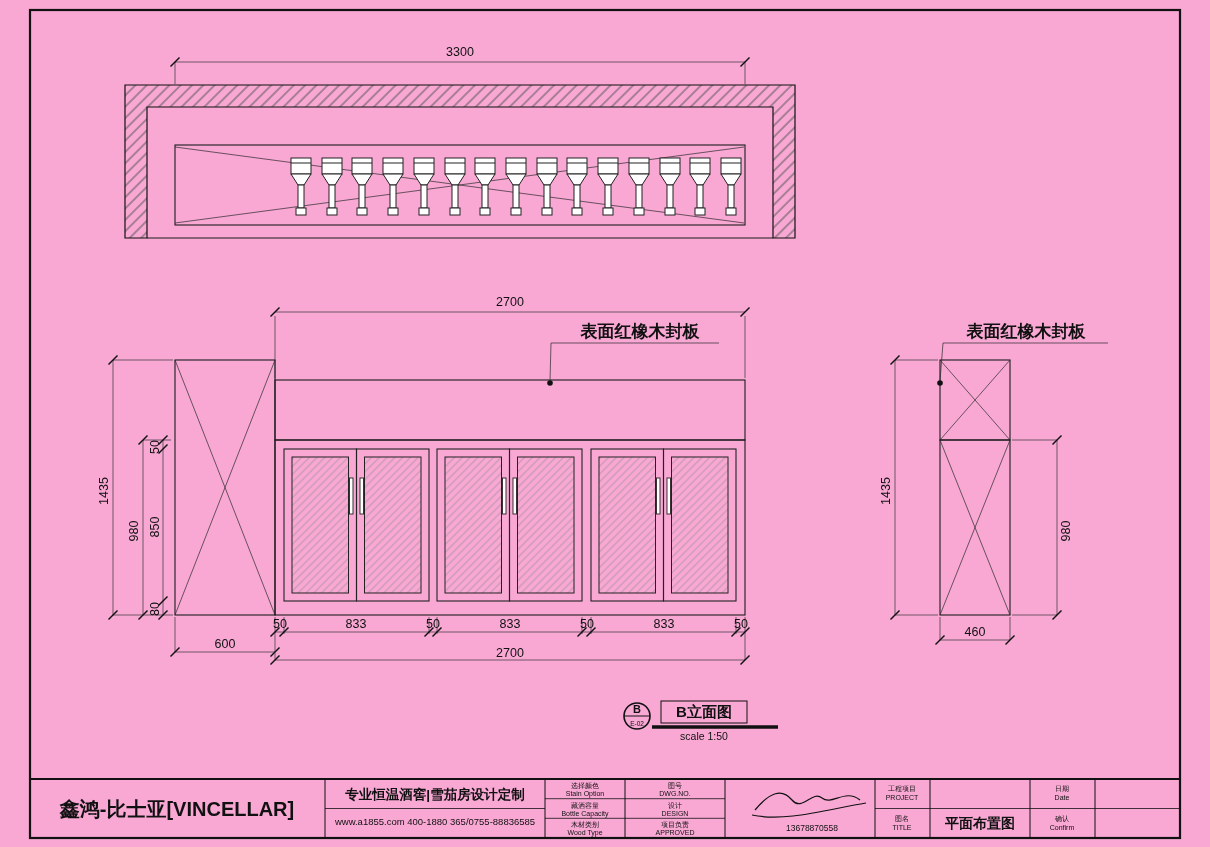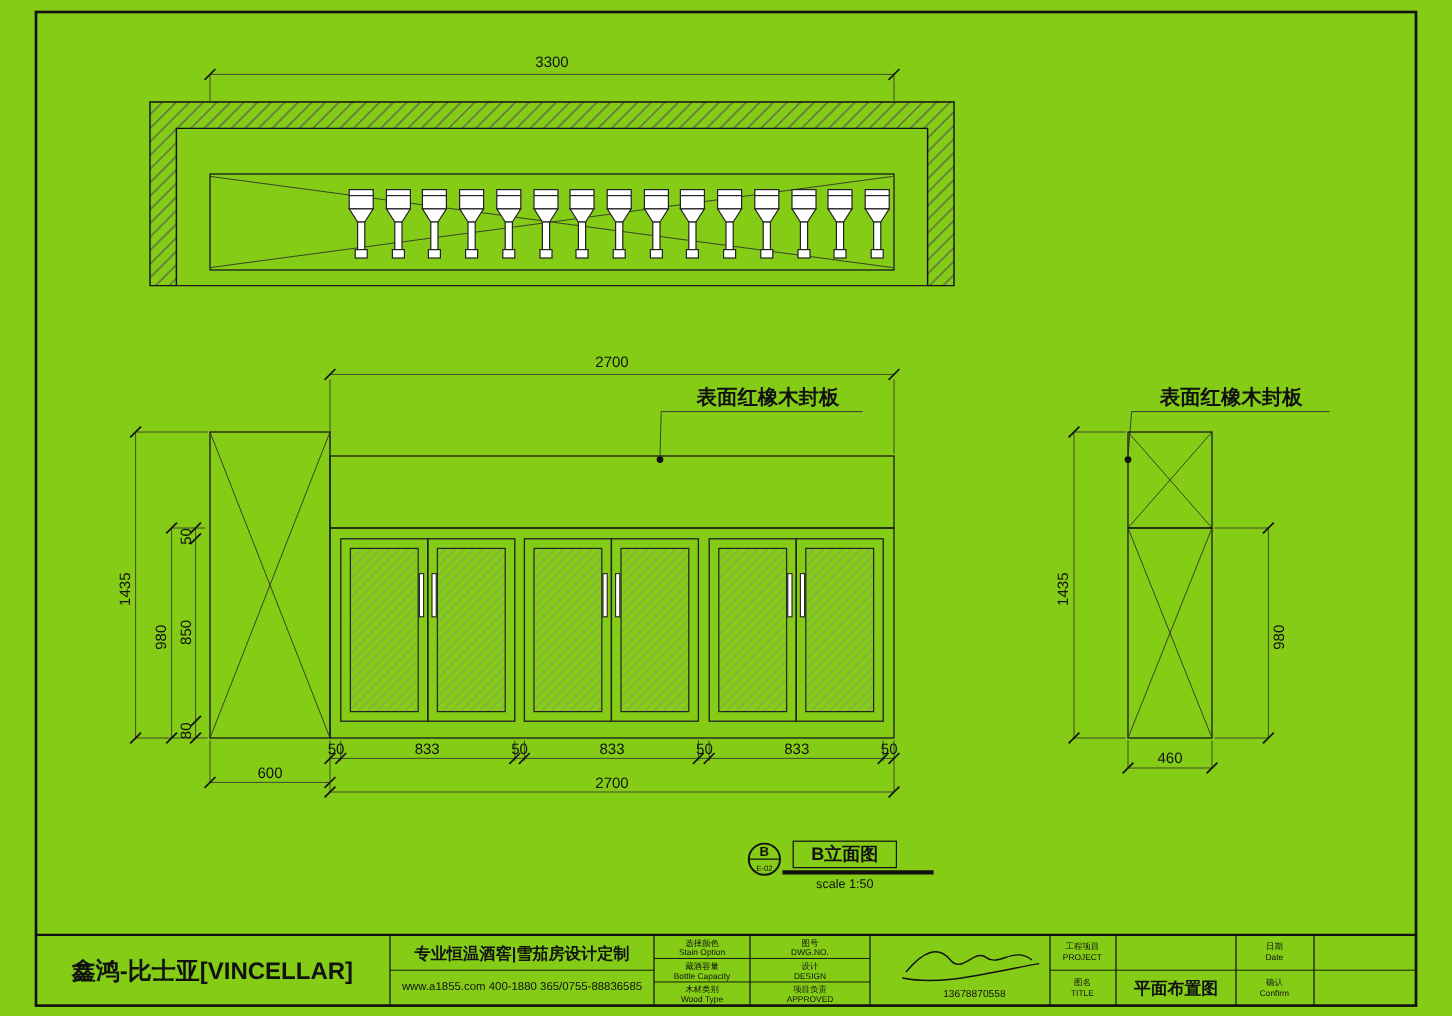--- a/index.html
+++ b/index.html
@@ -1,16 +1,16 @@
 <!DOCTYPE html>
 <html><head>
 <meta charset="utf-8">
 <style>
   html,body{margin:0;padding:0;background:#e8e8e8;}
-  .sheet{position:relative;width:1210px;height:847px;background:#84cc16;overflow:hidden;
+  .sheet{position:relative;width:1210px;height:847px;background:#f9a8d4;overflow:hidden;
          font-family:"Liberation Sans","DejaVu Sans",sans-serif;}
   svg{position:absolute;top:0;left:0;display:block;}
   .ln{stroke:#1c1c1c;stroke-width:1.1;fill:none;}
   .thin{stroke:#2a2a2a;stroke-width:0.7;fill:none;}
   .dim{stroke:#333;stroke-width:0.7;fill:none;}
   .tb{stroke:#111;}
   text{fill:#111;font-family:"Liberation Sans","DejaVu Sans",sans-serif;stroke:none;}
   .dt{font-size:12.5px;text-anchor:middle;}
   .lbl{font-size:17px;font-weight:bold;text-anchor:middle;}
   .mk{font-size:11px;font-weight:bold;text-anchor:middle;}

